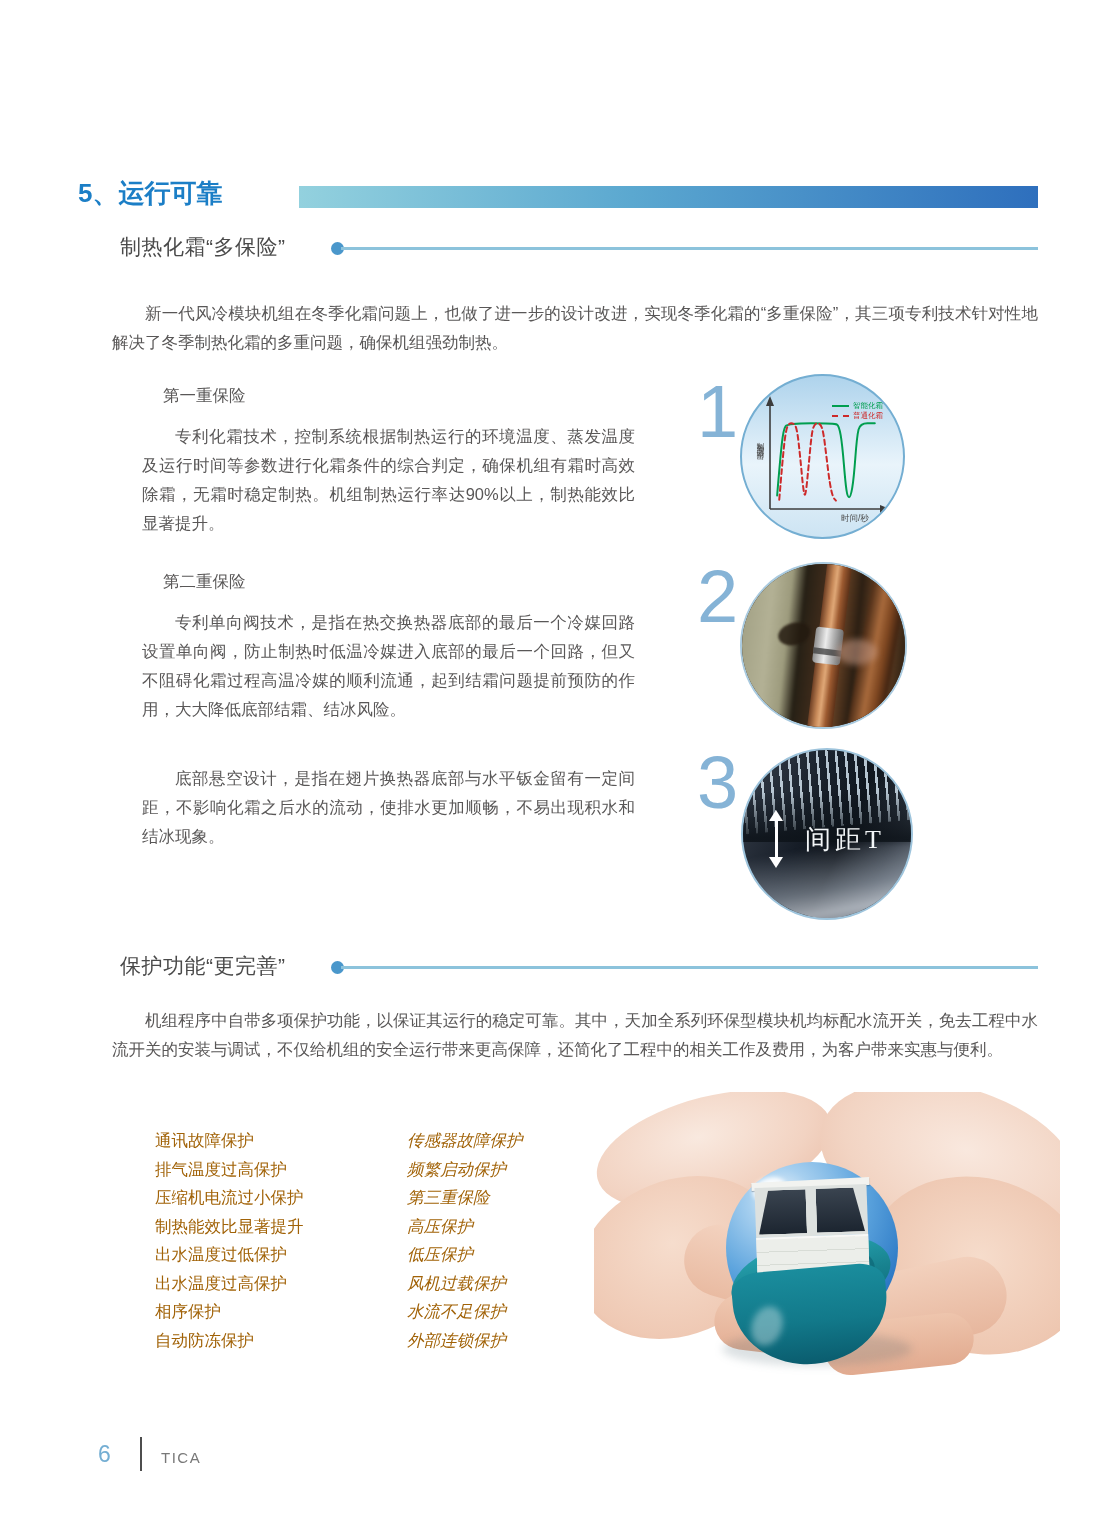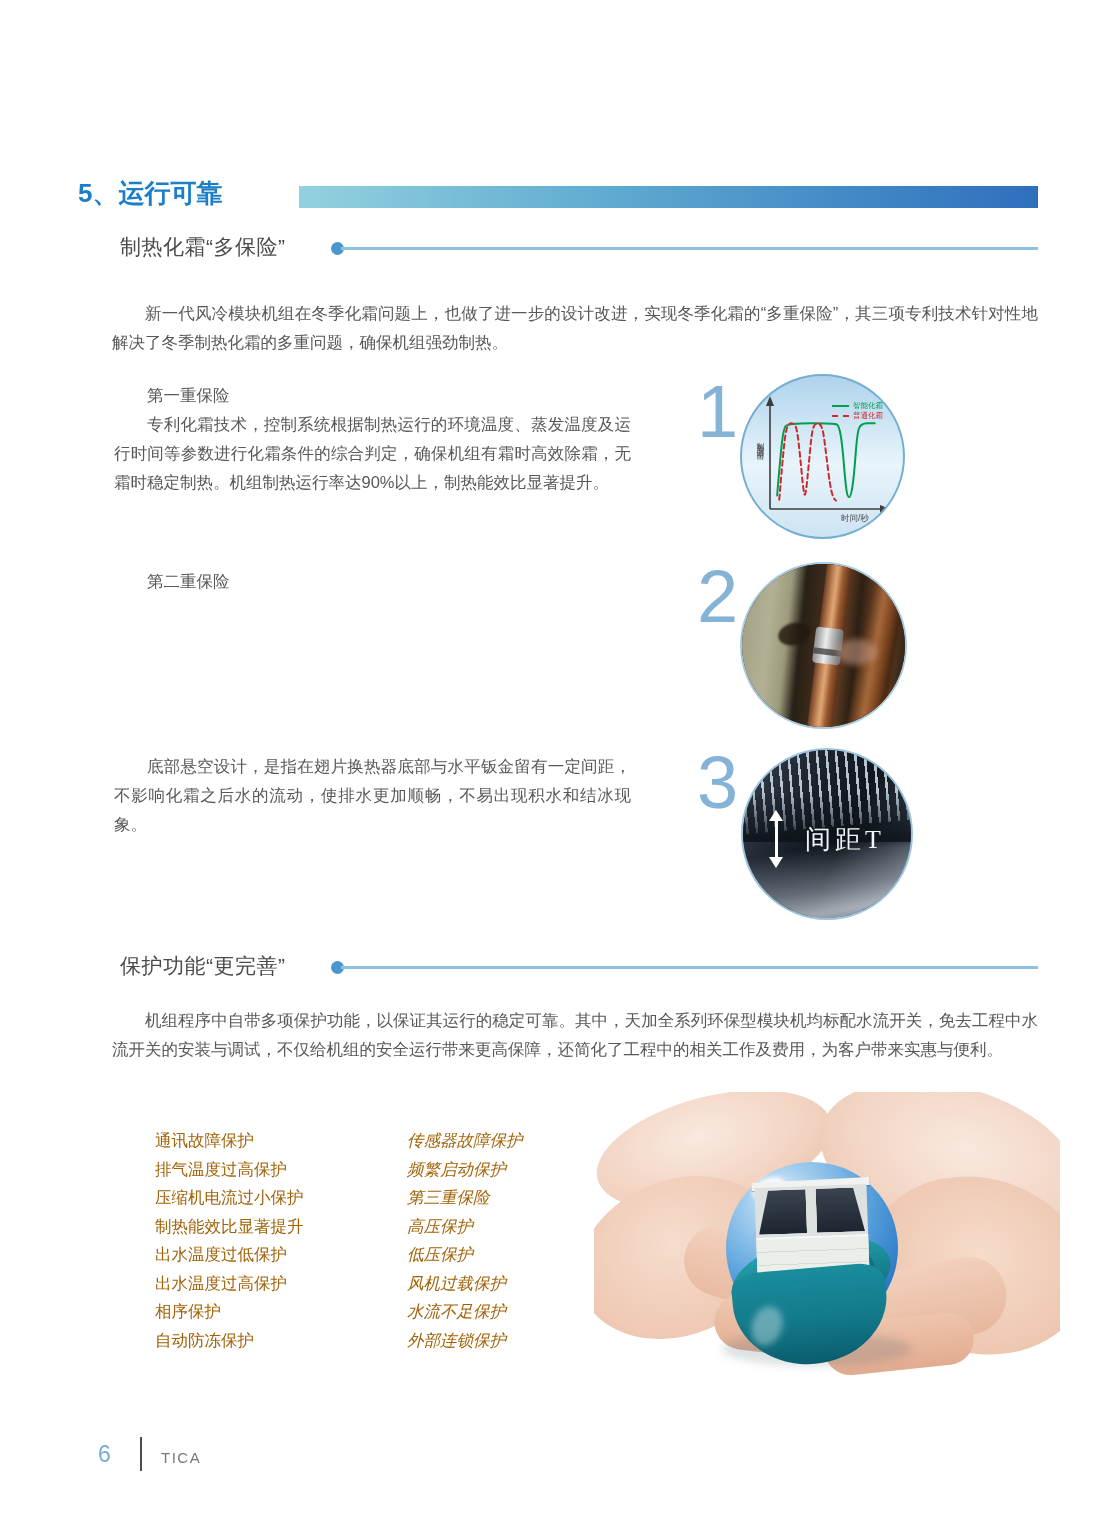--- a/index.html
+++ b/index.html
@@ -14,23 +14,23 @@
   
   .subheading{position:absolute;font-size:21px;color:#4a4a4a;letter-spacing:.5px;}
   .rule-dot{position:absolute;width:13px;height:13px;border-radius:50%;background:#4a97cb;}
   .rule-line{position:absolute;height:2.5px;background:#8cc3dc;}
 
   
   .intro{position:absolute;left:112px;width:926px;font-size:16.5px;line-height:29px;
          color:#595757;text-align:justify;text-indent:2em;margin:0;}
 
   
-  .item{position:absolute;left:114px;width:517px;font-size:16.5px;line-height:29px;color:#595757;}
+  .item{position:absolute;left:130px;width:517px;font-size:16.5px;line-height:29px;color:#595757;}
   .item-title{text-indent:2em;margin:0;}
-  .item-body{text-indent:2em;margin:0;text-align:justify;}
+  .item-body{text-indent:2em;margin:12px;text-align:justify;}
 
   .big-num{position:absolute;left:697px;font-size:74px;line-height:.95;font-weight:200;color:#85b3d6;}
 
   .fig-circle{position:absolute;border-radius:50%;overflow:hidden;box-sizing:border-box;}
 
   
   .circ-chart{left:740px;top:374px;width:165px;height:165px;border:2px solid #74aed2;
               background:linear-gradient(180deg,#aed3ec 0%,#e9f4fb 55%,#cde4f3 100%);}
   .circ-chart svg{position:absolute;left:0;top:0;}
   .chart-ylabel{position:absolute;left:13px;top:60px;writing-mode:vertical-rl;font-size:7.5px;
@@ -175,20 +175,21 @@
       </div>
       <div class="legend-row">
         <span class="legend-swatch" style="border-top: 2.5px dashed rgb(205, 42, 42);"></span>
         <span class="legend-label" style="color: rgb(205, 42, 42);">普通化霜</span>
       </div>
     </div>
   </div>
 
   <div class="item" style="top:567px;">
     <p class="item-title">第二重保险</p>
+    <p class="item-body">专利单向阀技术，是指在热交换热器底部的最后一个冷媒回路设置单向阀，防止制热时低温冷媒进入底部的最后一个回路，但又不阻碍化霜过程高温冷媒的顺利流通，起到结霜问题提前预防的作用，大大降低底部结霜、结冰风险。</p>
   </div>
   <div class="big-num" style="top:562px;">2</div>
   <div class="fig-circle circ-valve">
     <div class="c2-bg"></div>
     <div class="c2-hole"></div>
     <div class="c2-pipe"></div>
     <div class="c2-pipe2"></div>
     <div class="c2-valve"></div>
     <div class="c2-glow"></div>
   </div>

